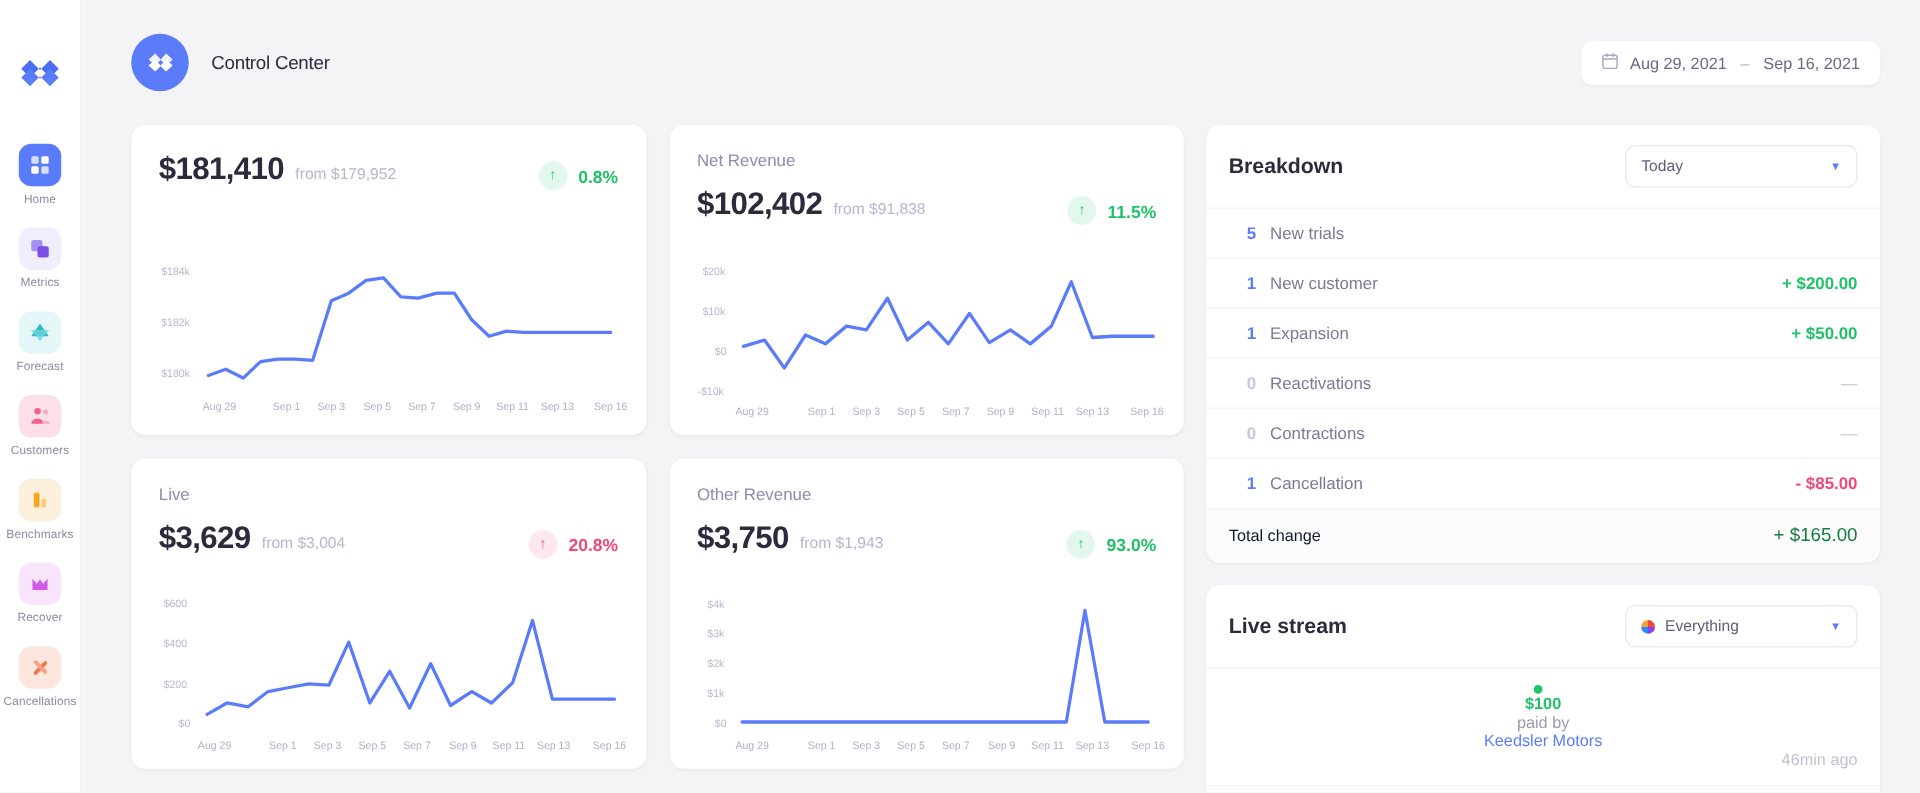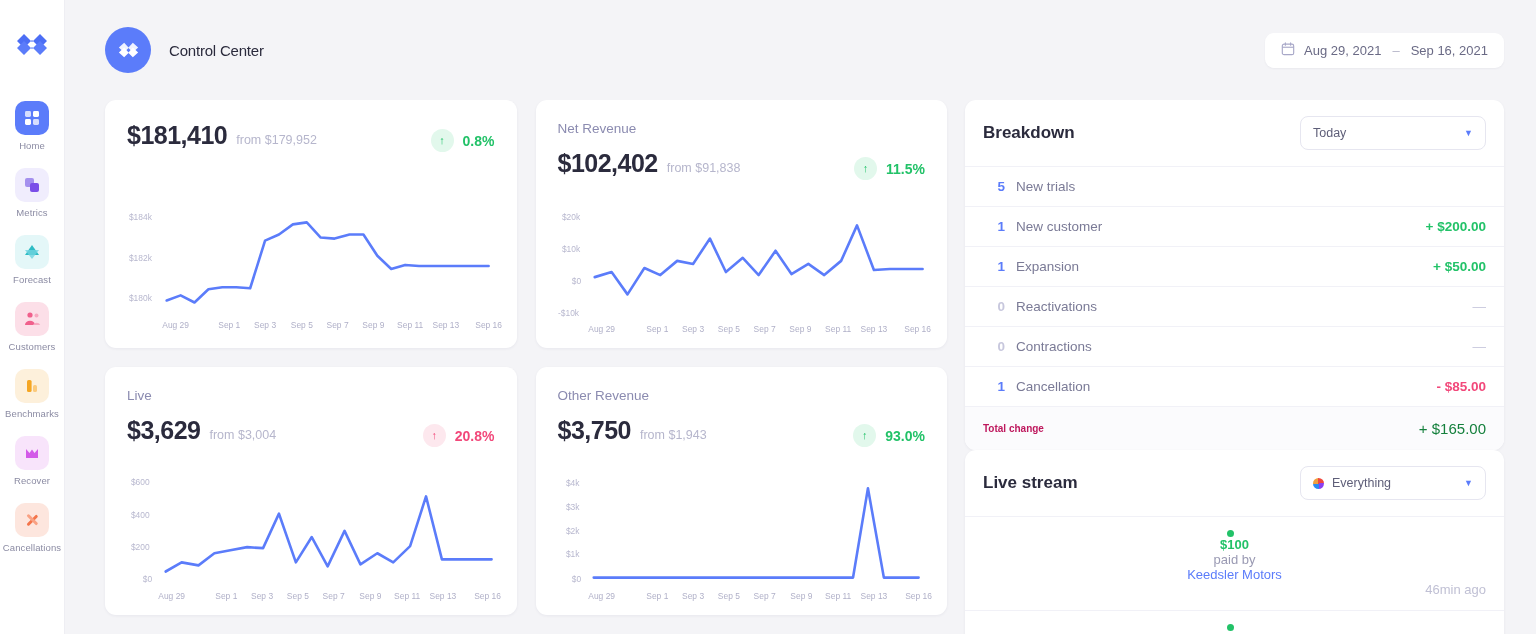--- a/index.html
+++ b/index.html
@@ -10,21 +10,21 @@
     overflow: hidden;
   }
   .app { display: flex; width: 1536px; height: 634px; }
 
   
   .sidebar {
     width: 65px; min-width: 65px; height: 634px;
     background: #ffffff;
     border-right: 1px solid #eeeef3;
     display: flex; flex-direction: column; align-items: center;
-    padding-top: 26px;
+    padding-top: 40px;
   }
   .brand-logo {
     width: 38px; height: 38px; margin-bottom: 28px;
     display: flex; align-items: center; justify-content: center;
   }
   .nav-item {
     width: 65px; padding: 9px 0 8px 0;
     display: flex; flex-direction: column; align-items: center;
     cursor: pointer; text-decoration: none;
   }
@@ -62,21 +62,21 @@
   }
   .date-sep { color: #b5b5c8; padding: 0 2px; }
 
   
   .content {
     flex: 1; display: flex; gap: 18px;
     padding: 0 32px 0 40px; overflow: hidden;
   }
   .col-left { display: flex; flex-direction: column; gap: 19px; width: 842px; flex-shrink: 0; }
   .row { display: flex; gap: 19px; }
-  .col-right { flex: 1; display: flex; flex-direction: column; min-width: 0; }
+  .col-right { flex: 1; display: flex; flex-direction: column; gap: 18px; min-width: 0; }
 
   .card {
     background: #ffffff; border-radius: 11px;
     box-shadow: 0 1px 3px rgba(40,40,80,.06);
   }
 
   
   .metric-card { width: 412px; height: 248px; padding: 21px 22px 10px 22px; position: relative; }
   .metric-title { font-size: 13.5px; color: #8b8bb0; margin-bottom: 13px; }
   .metric-row { display: flex; align-items: baseline; }
@@ -129,21 +129,21 @@
   .bd-label { color: #7a7a96; }
   .bd-amt { margin-left: auto; font-weight: bold; font-size: 13.5px; }
   .bd-amt.pos { color: #22c268; }
   .bd-amt.neg { color: #f2487a; }
   .bd-amt.none { color: #c7c7dd; font-weight: normal; }
   .bd-total {
     display: flex; align-items: center;
     padding: 13px 18px; border-top: 1px solid #f1f1f7;
     background: #fbfbfd; border-radius: 0 0 11px 11px;
   }
-  .bd-total-label { font-size: 10px; color: #be185d; font-weight: bold; }
+  .bd-total-label { font-size: 13px; color: #0f172a; }
   .bd-total-amt { margin-left: auto; font-size: 15px; font-weight: normal; color: #15803d; }
 
   .ls-row {
     display: flex; align-items: center;
     padding: 13px 18px; border-top: 1px solid #f1f1f7;
     font-size: 13px;
     flex-direction: column;
   }
   .ls-dot { width: 7px; height: 7px; border-radius: 50%; background: #22c268; margin-right: 8px; flex-shrink: 0; }
   .ls-amt { color: #22c268; font-weight: bold; }

